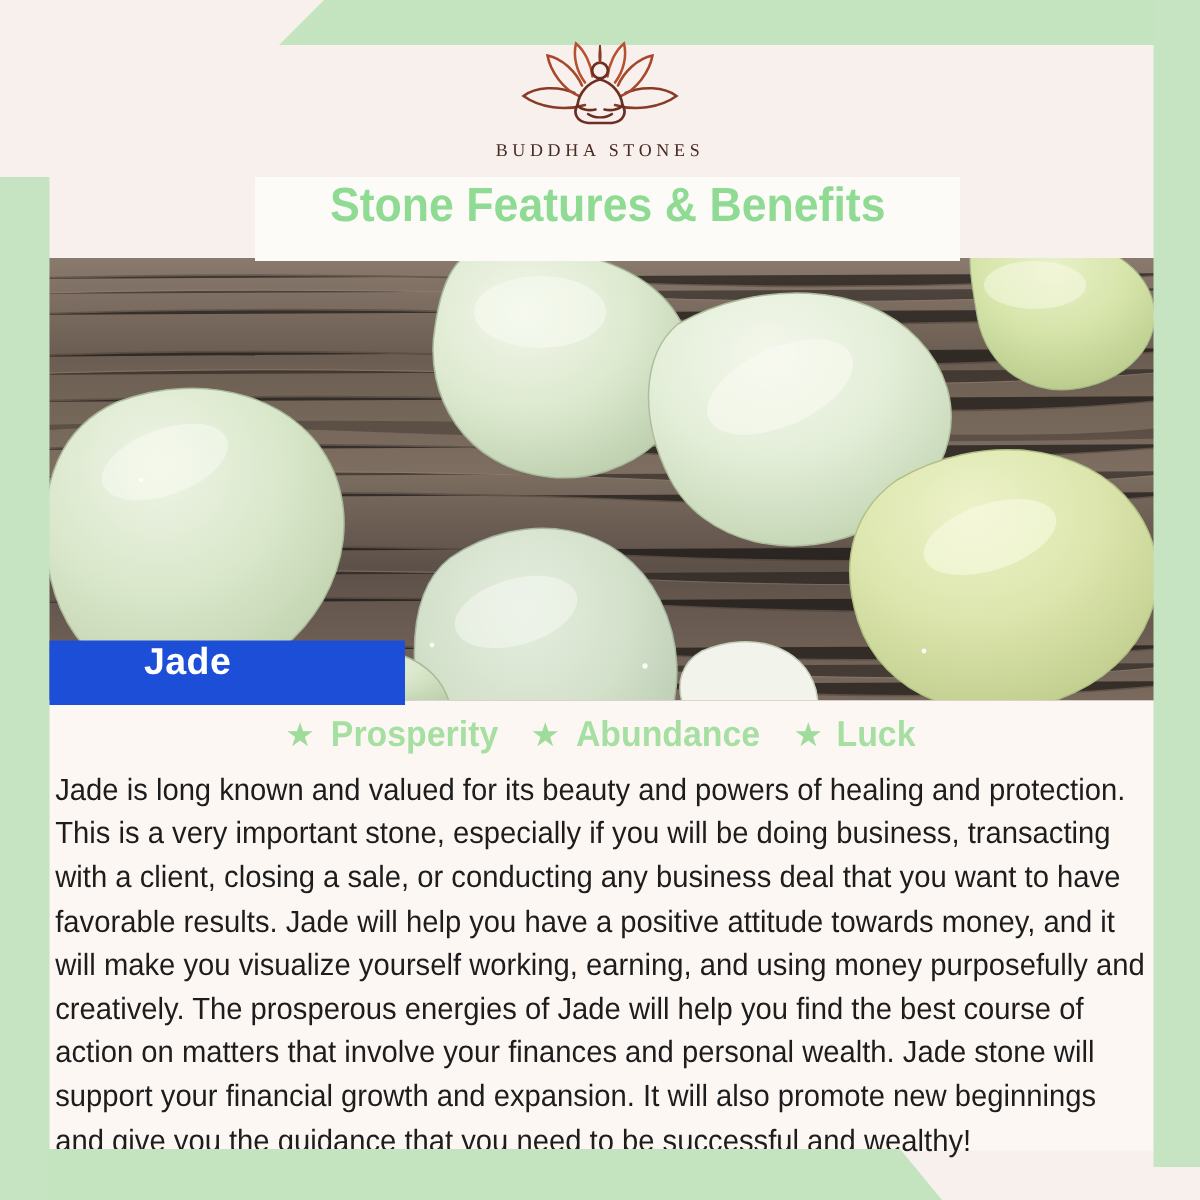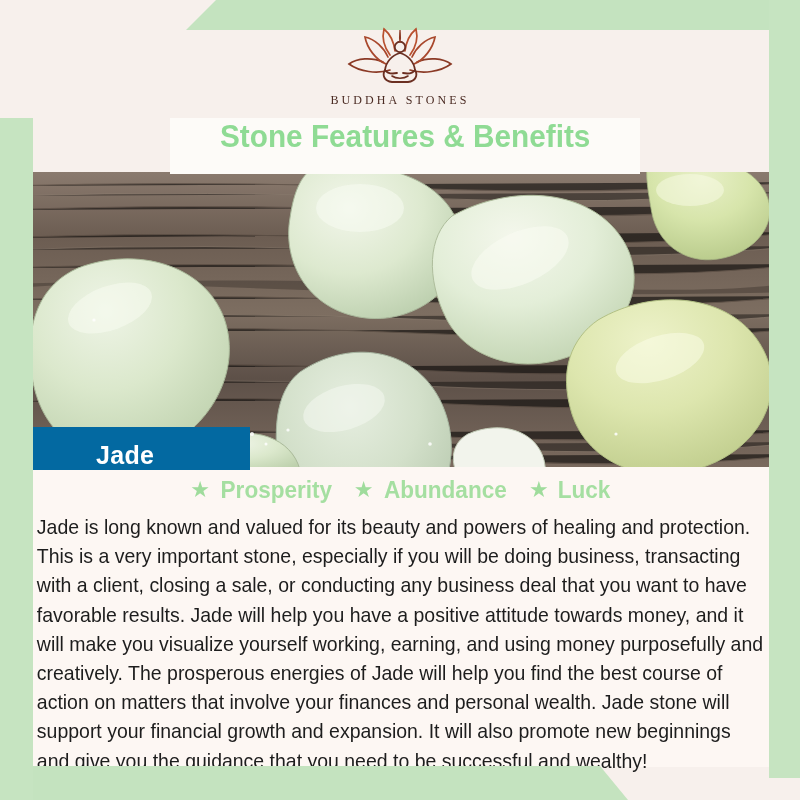--- a/index.html
+++ b/index.html
@@ -82,24 +82,24 @@
     width:800px; height:295px;
     z-index:2;
     overflow:hidden;
     background:#6e5d52;
   }
   .photo svg { display:block; width:800px; height:295px; }
 
   
   .jade-banner {
     position:absolute; top:427px; left:33px;
-    width:217px; height:43px;
-    background:#0369a1;
+    width:237px; height:43px;
+    background:#1d4ed8;
     z-index:7;
-    display:flex; align-items:flex-end;
+    display:flex; align-items:flex-start;
   }
   .jade-label {
     color:#ffffff;
     font-size:25px;
     font-weight:bold;
     padding-left:63px;
     letter-spacing:0.3px;
   }
 
   

